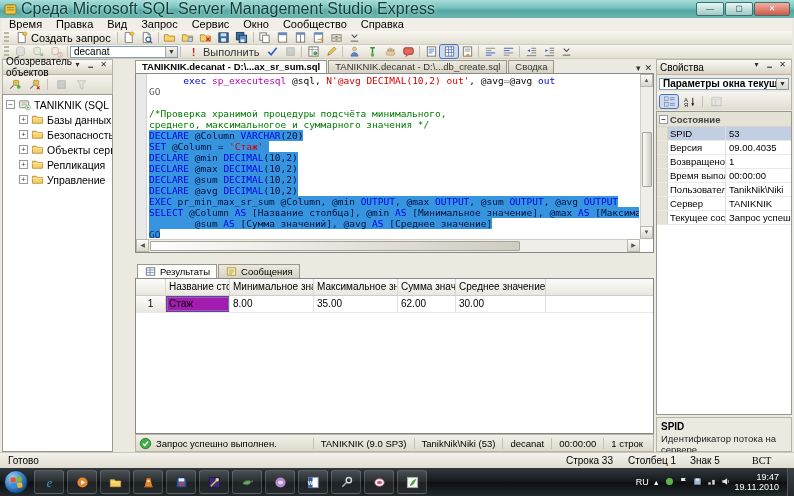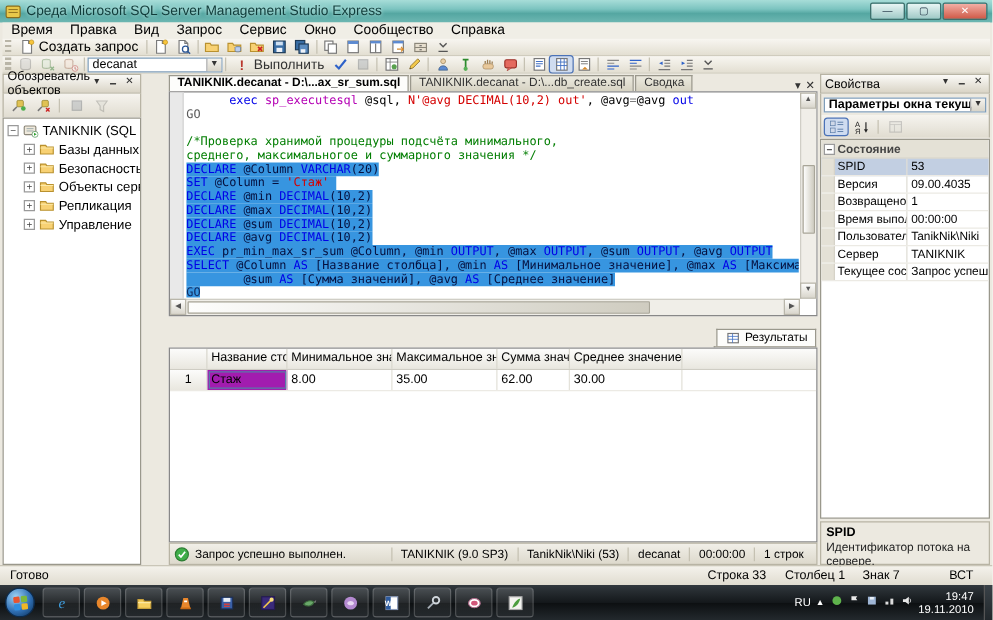--- a/index.html
+++ b/index.html
@@ -4,21 +4,21 @@
 <style>
   * { margin:0; padding:0; box-sizing:border-box; }
   html,body { width:794px; height:496px; overflow:hidden; }
   body { font-family:"Liberation Sans", sans-serif; font-size:11px; color:#000; }
   .screen { position:relative; width:794px; height:496px; background:#ece9e0; }
 
   
   .titlebar { position:absolute; left:0; top:0; width:794px; height:18px;
     background:linear-gradient(180deg,#a7ddd8 0%,#7cc4c0 40%,#55a7a2 60%,#6db7b2 100%);
     display:flex; align-items:center; padding:0 4px; }
-  .titlebar .apptitle { font-size:11px; color:#103c3a; margin-left:4px; white-space:nowrap; text-shadow:0 0 3px #d8f2ef; }
+  .titlebar .apptitle { font-size:16px; color:#103c3a; margin-left:4px; white-space:nowrap; text-shadow:0 0 3px #d8f2ef; }
   .appicon { width:13px; height:13px; display:inline-block; }
   .winbtns { margin-left:auto; display:flex; }
   .wbtn { width:28px; height:14px; margin-left:1px; border:1px solid #3d6f6c; border-radius:2px;
     background:linear-gradient(180deg,#e9f6f5,#9fc9c6); font-size:8px; line-height:12px; text-align:center; color:#234; }
   .wbtn.close { width:36px; background:linear-gradient(180deg,#f2b0a6,#cf5947); color:#fff; }
 
   
   .menubar { position:absolute; left:2px; top:18px; width:790px; height:13px; background:#f0eee6; display:flex; align-items:center; }
   .mitem { padding:0 7px; font-size:11px; height:13px; line-height:13px; }
   .toolbar { position:absolute; left:2px; width:790px; height:14px; display:flex; align-items:center;
@@ -66,21 +66,21 @@
   .tok-pl{color:#000}.tok-kw{color:#0000e8}.tok-sys{color:#b400b4}.tok-str{color:#d40000}
   .tok-cmt{color:#007d00}.tok-op{color:#7d7d7d}.tok-go{color:#5a5a5a}
   .sel .tok-pl{color:#05103f}.sel .tok-go{color:#102a5e}
 
   .vscroll { position:absolute; right:0; top:0; bottom:13px; width:13px; background:#f0eee8; border-left:1px solid #d0cec6; }
   .hscroll { position:absolute; left:0; right:13px; bottom:0; height:13px; background:#f0eee8; border-top:1px solid #d0cec6; }
   .sbtn { position:absolute; width:13px; height:13px; background:linear-gradient(180deg,#fdfdfc,#d9d6cc); border:1px solid #b9b6aa; font-size:6px; color:#555; text-align:center; line-height:11px; }
   .thumb { position:absolute; background:linear-gradient(90deg,#fdfdfc,#cfccc0); border:1px solid #a8a598; border-radius:1px; }
 
   .splitter { position:absolute; top:195px; left:0; right:0; height:9px; background:#ece9e0; }
-  .rtabs { position:absolute; top:204px; left:2px; right:0; height:15px; display:flex; align-items:flex-end;flex-direction:column; }
+  .rtabs { position:absolute; top:204px; left:2px; right:0; height:15px; display:flex; align-items:flex-end; }
   .rtab { height:14px; display:flex; align-items:center; gap:3px; padding:0 6px; font-size:9.5px;
     background:linear-gradient(180deg,#eceadf,#d6d2c2); border:1px solid #9a988c; border-bottom:none; margin-right:1px; }
   .rtab.active { background:#fdfdfb; }
 
   .grid { position:absolute; top:219px; left:0; right:0; height:156px; background:#fff; border:1px solid #888; overflow:hidden; }
   .g-head { display:flex; height:17px; background:linear-gradient(180deg,#fcfcfb,#e9e7df); border-bottom:1px solid #cfcdc4; font-size:10px; }
   .g-hc { border-right:1px solid #d9d7ce; padding:2px 3px 0 3px; white-space:nowrap; overflow:hidden; }
   .g-row { display:flex; height:17px; font-size:10px; border-bottom:1px solid #eceae4; }
   .g-c { border-right:1px solid #e4e2da; padding:2px 3px 0 3px; white-space:nowrap; overflow:hidden; }
   .g-num { background:linear-gradient(180deg,#fcfcfb,#e9e7df); border-right:1px solid #d9d7ce; text-align:center; }
@@ -701,22 +701,22 @@
         <div class="dd">Идентификатор потока на сервере.</div>
       </div>
     </div>
   </div>
 
   <div class="statusbar">
     <span>Готово</span>
     <span class="st-right">
       <span class="st-seg">Строка 33</span>
       <span class="st-seg">Столбец 1</span>
-      <span class="st-seg">Знак 7</span>
-      <span style="width:34px;text-align:center;">ВСТ</span>
+      <span class="st-seg">Знак 5</span>
+      <span style="width:34px;text-align:left;font-family:Liberation Serif, serif;">ВСТ</span>
     </span>
   </div>
 
   <div class="taskbar">
     <span class="orb">
       <span class="flag">
         <i style="background:#e8542f"></i>
           <i style="background:#7eb93c"></i>
           <i style="background:#2f8ee0"></i>
           <i style="background:#f2b824"></i>

